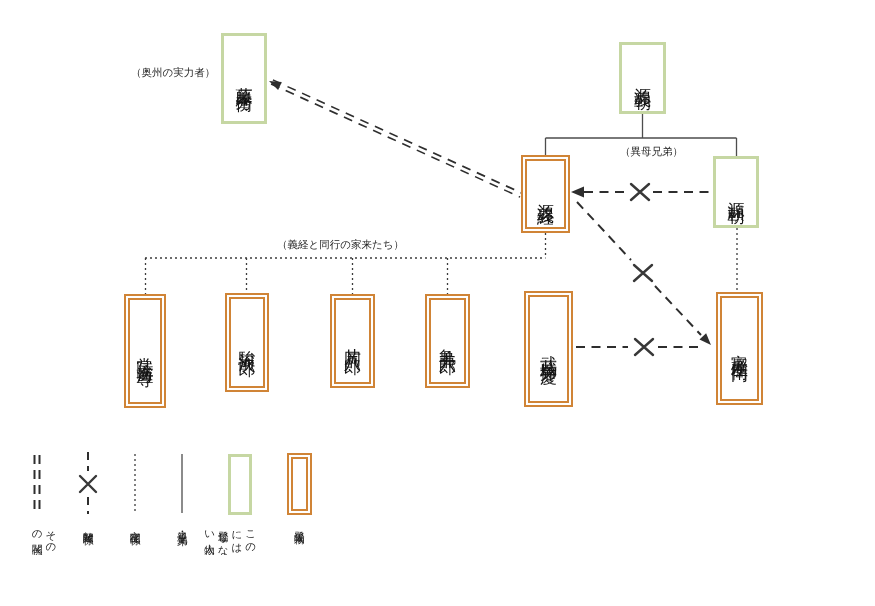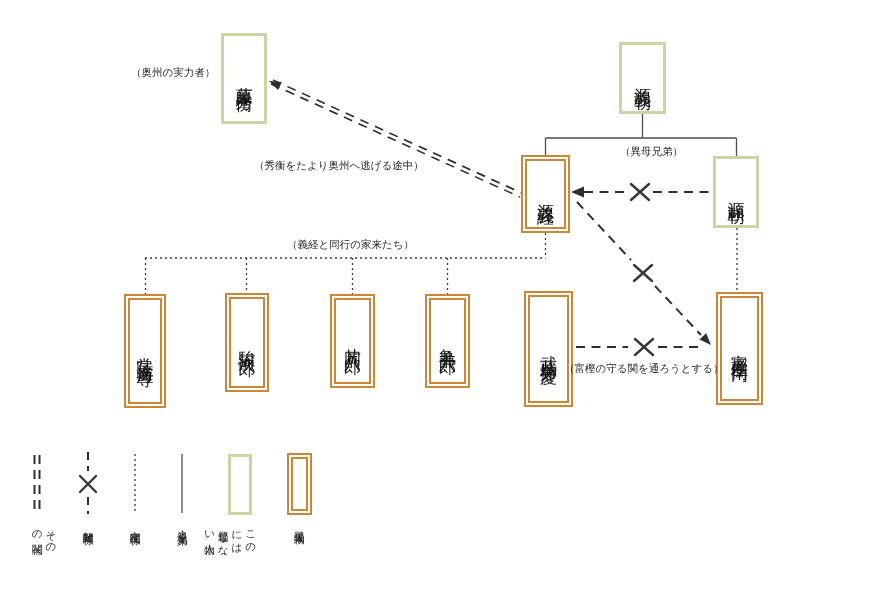--- a/index.html
+++ b/index.html
@@ -122,23 +122,21 @@
   </div>
   <div class="pbox present" style="left:524px;top:291px;width:49px;height:116px">
     <span class="pname">武蔵坊弁慶</span>
   </div>
   <div class="pbox present" style="left:716px;top:292px;width:47px;height:113px">
     <span class="pname">富樫左衛門</span>
   </div>
 
   <div class="note" style="left:131px;top:66px">（奥州の実力者）</div>
   <div class="note" style="left:620px;top:145px">（異母兄弟）</div>
-  <div class="note" style="left:254px;top:159px">（秀衡をたより奥州へ逃げる途中）</div>
-  <div class="note" style="left:287px;top:238px">（義経と同行の家来たち）</div>
-  <div class="note" style="left:564px;top:362px">（富樫の守る関を通ろうとする）</div>
+  <div class="note" style="left:277px;top:238px">（義経と同行の家来たち）</div>
 
   <div class="lgbox absent" style="left:228px;top:454px;width:24px;height:61px"></div>
   <div class="lgbox present" style="left:287px;top:453px;width:25px;height:62px"></div>
 
   <div class="vlabel" style="left:30px;top:523px">その他の関係</div>
   <div class="vlabel" style="left:81px;top:523px">敵対関係</div>
   <div class="vlabel" style="left:128px;top:523px">主従関係</div>
   <div class="vlabel" style="left:175px;top:523px">親子・兄弟</div>
   <div class="vlabel" style="left:225px;top:523px;width:32px">この場には
 登場しない人物</div>

